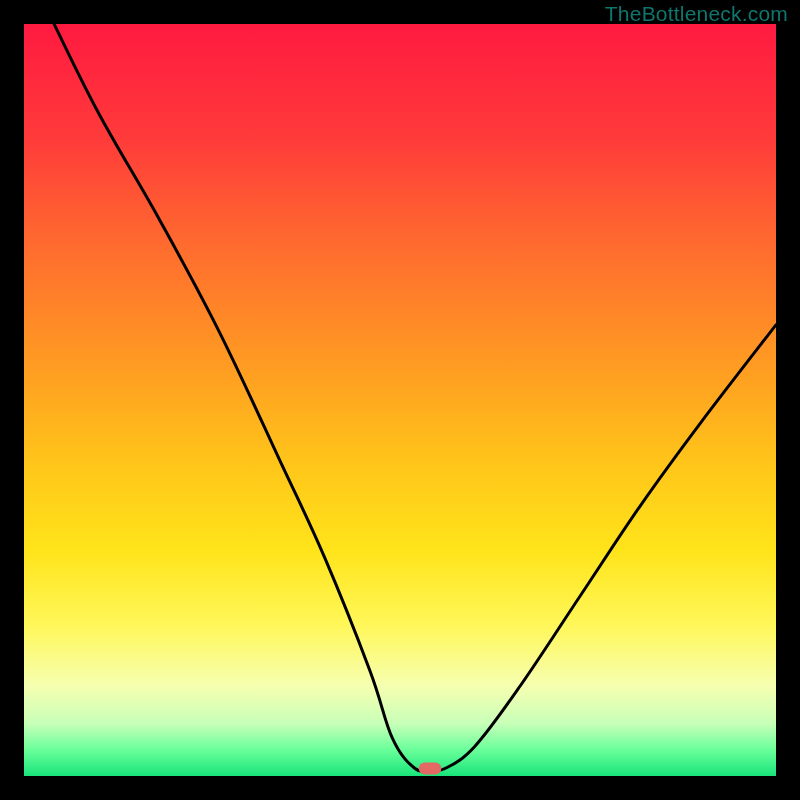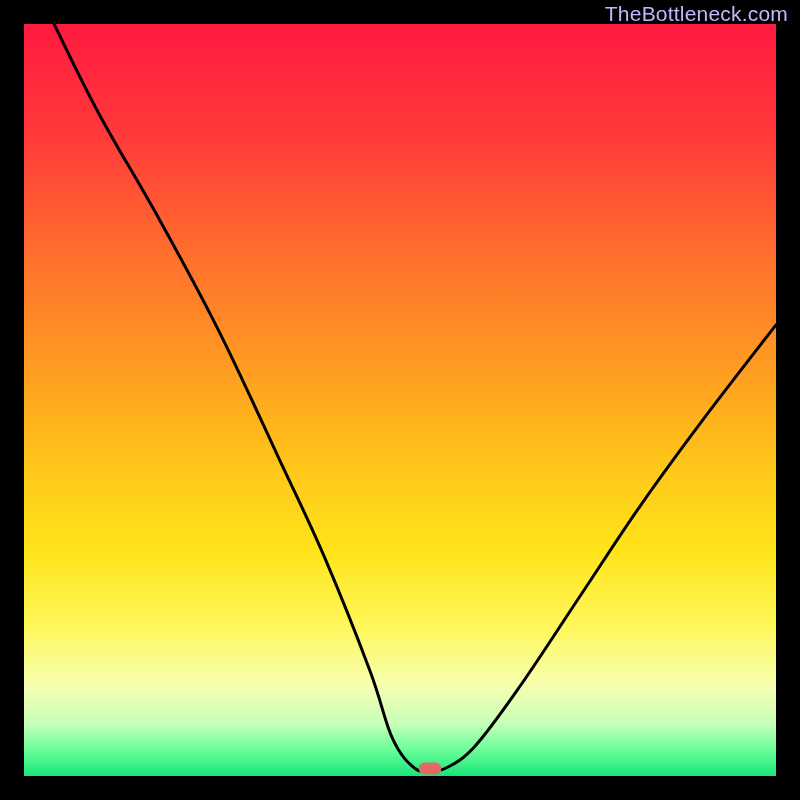--- a/index.html
+++ b/index.html
@@ -16,21 +16,21 @@
     left: 0;
     top: 0;
     width: 800px;
     height: 800px;
     background: #000;
   }
   .watermark {
     position: absolute;
     top: 2px;
     right: 12px;
-    color: #c4b5fd;
+    color: #0f766e;
     font-size: 21px;
     font-weight: 500;
     letter-spacing: 0.2px;
     z-index: 50;
   }
   svg.plot {
     position: absolute;
     left: 24px;
     top: 24px;
     width: 752px;

